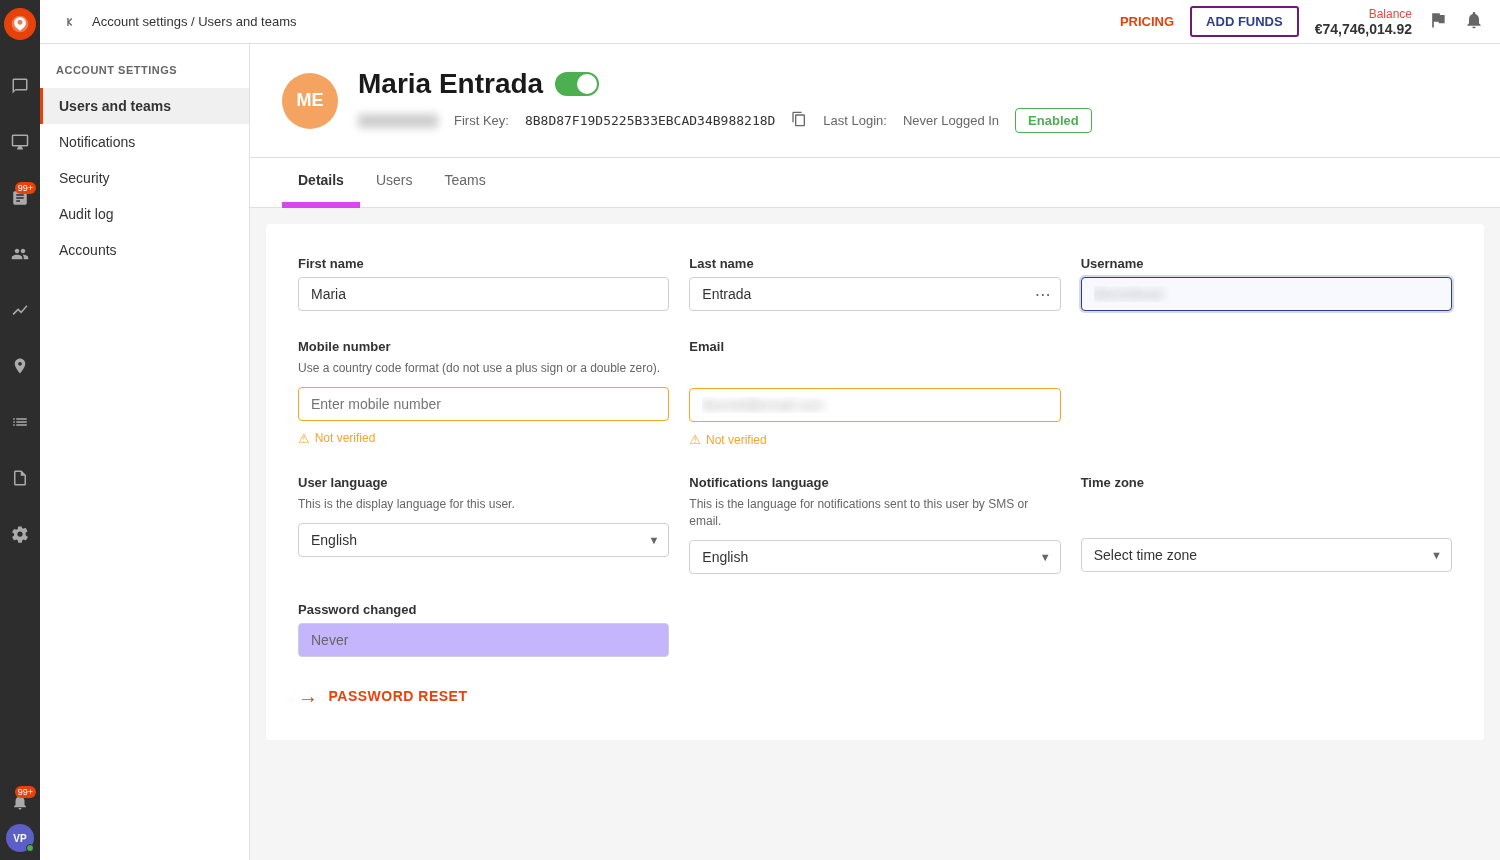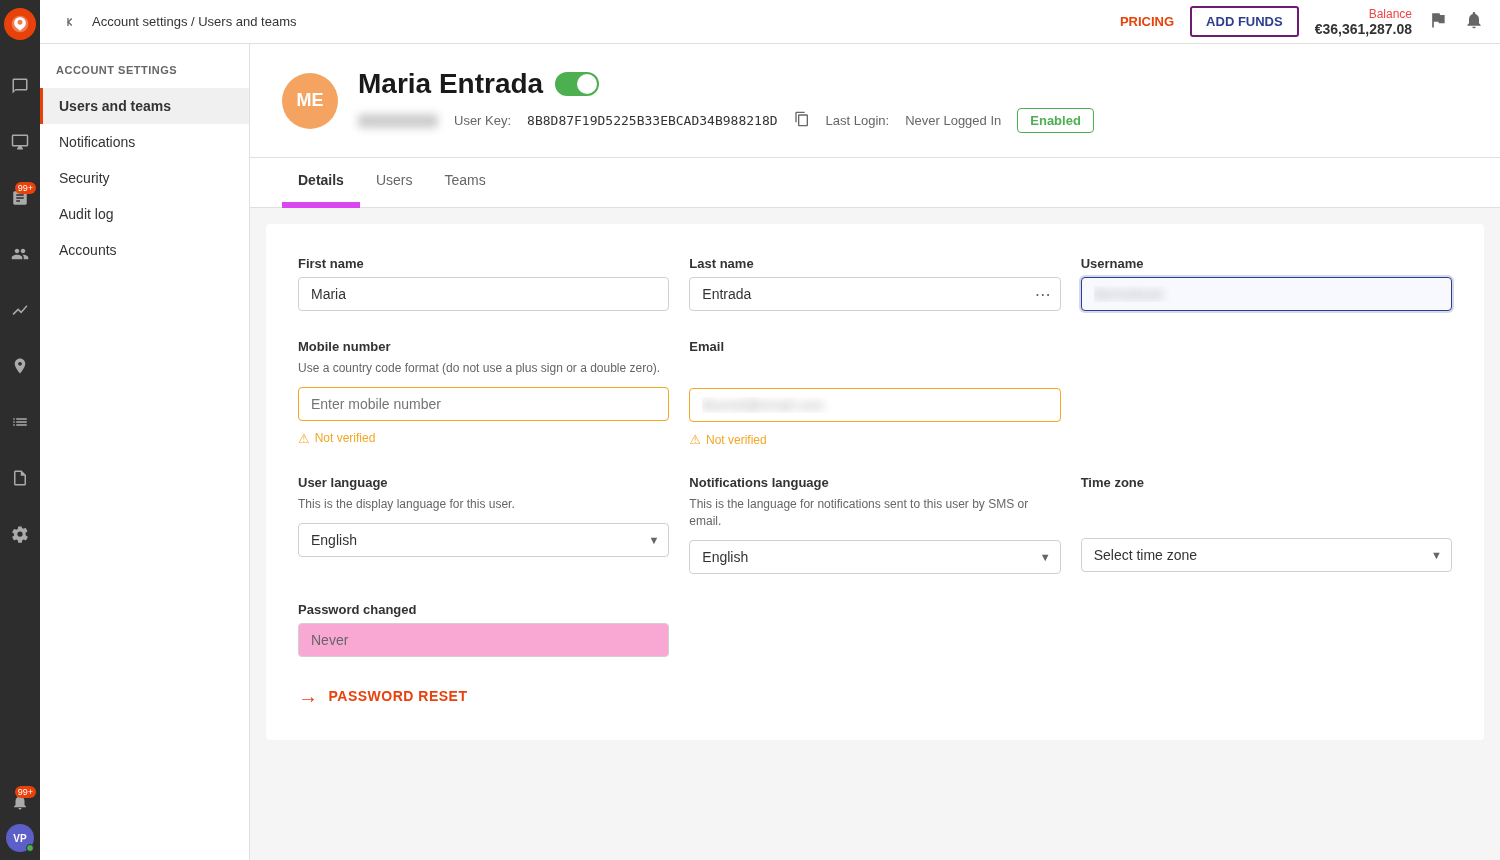--- a/index.html
+++ b/index.html
@@ -338,21 +338,21 @@
     .select-arrow {
       position: absolute;
       right: 10px;
       top: 50%;
       transform: translateY(-50%);
       pointer-events: none;
       color: #666;
       font-size: 11px;
     }
     .form-input.readonly {
-      background: #f9a8d4;
+      background: #c4b5fd;
       color: #666;
     }
     .password-reset-link {
       display: flex;
       align-items: center;
       gap: 10px;
       color: #e8410a;
       font-weight: 700;
       font-size: 14px;
       cursor: pointer;
@@ -444,21 +444,21 @@
       </svg>
   </div>
   <div class="breadcrumb">
     <span>Account settings</span><span> / </span><span>Users and teams</span>
   </div>
   <div class="top-bar-right">
     <span class="pricing-link">PRICING</span>
     <button class="add-funds-btn">ADD FUNDS</button>
     <div class="balance-block">
       <div class="balance-label">Balance</div>
-      <div class="balance-amount">€36,361,287.08</div>
+      <div class="balance-amount">€74,746,014.92</div>
     </div>
     <div class="top-icon">
       <svg width="20" height="20" viewBox="0 0 24 24" fill="#666">
           <path d="M14.4 6L14 4H5v17h2v-7h5.6l.4 2h7V6z"></path>
         </svg>
     </div>
     <div class="top-icon">
       <svg width="20" height="20" viewBox="0 0 24 24" fill="#666">
           <path d="M12 22c1.1 0 2-.9 2-2h-4c0 1.1.9 2 2 2zm6-6v-5c0-3.07-1.64-5.64-4.5-6.32V4c0-.83-.67-1.5-1.5-1.5s-1.5.67-1.5 1.5v.68C7.63 5.36 6 7.92 6 11v5l-2 2v1h16v-1l-2-2z"></path>
         </svg>
@@ -481,21 +481,21 @@
 
     <div class="user-header">
       <div class="user-avatar">ME</div>
       <div class="user-info">
         <div class="user-name-row">
           <span class="user-name">Maria Entrada</span>
           <div class="toggle-switch"></div>
         </div>
         <div class="user-meta">
           <span class="user-key-blur"></span>
-          <span>User Key:</span>
+          <span>First Key:</span>
           <span class="user-key-value">8B8D87F19D5225B33EBCAD34B988218D</span>
           <span class="copy-icon">
             <svg width="16" height="16" viewBox="0 0 24 24" fill="currentColor">
                 <path d="M16 1H4c-1.1 0-2 .9-2 2v14h2V3h12V1zm3 4H8c-1.1 0-2 .9-2 2v14c0 1.1.9 2 2 2h11c1.1 0 2-.9 2-2V7c0-1.1-.9-2-2-2zm0 16H8V7h11v14z"></path>
               </svg>
           </span>
           <span>Last Login:</span>
           <span>Never Logged In</span>
           <span class="enabled-badge">Enabled</span>
         </div>

